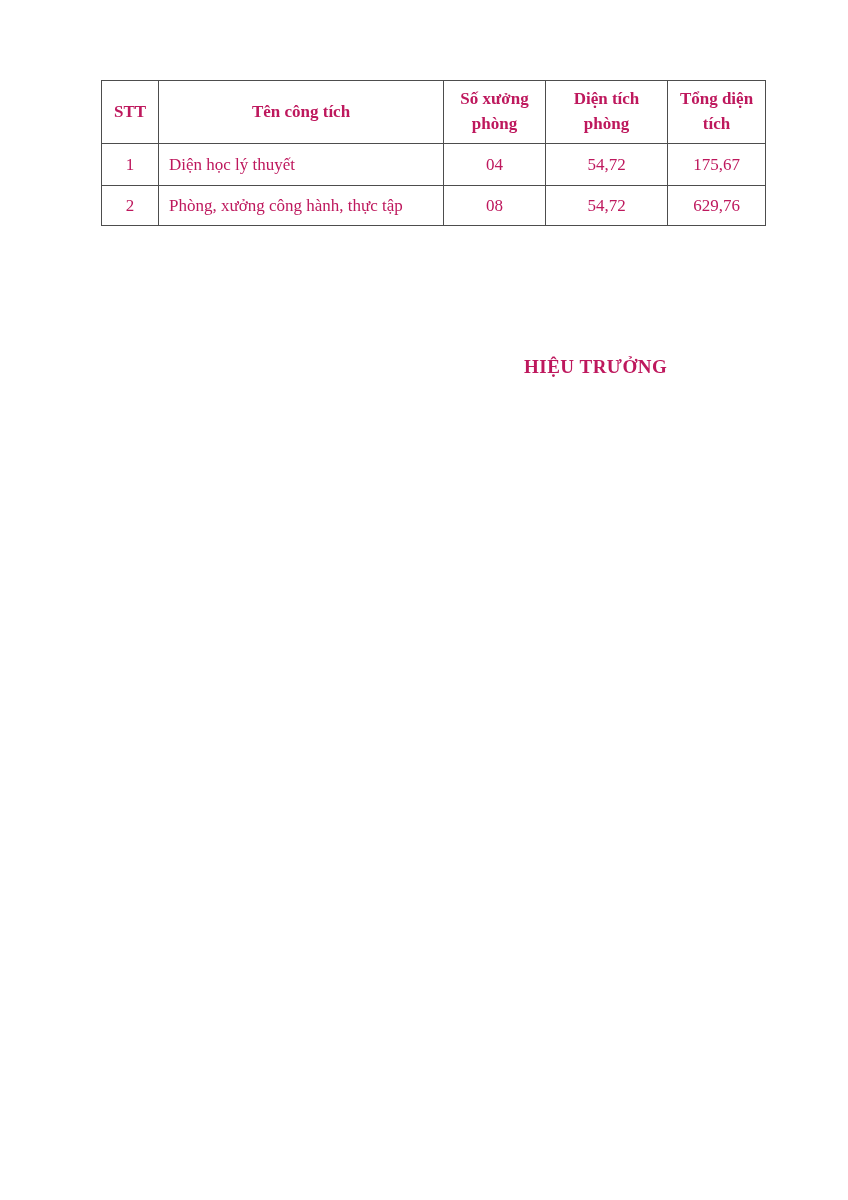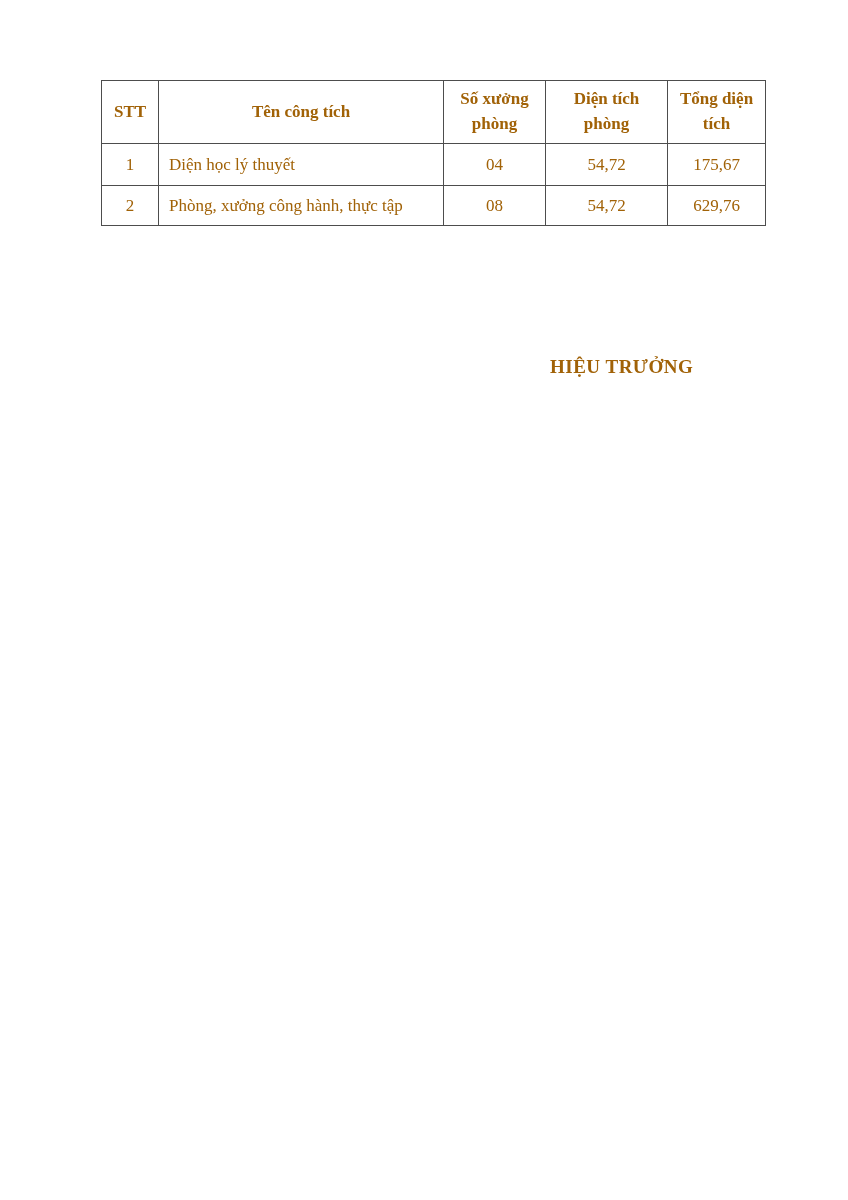--- a/index.html
+++ b/index.html
@@ -5,21 +5,21 @@
   html, body {
     margin: 0;
     padding: 0;
     background: #ffffff;
   }
   .page {
     position: relative;
     width: 848px;
     height: 1200px;
     background: #ffffff;
-    color: #a16207;
+    color: #be185d;
     font-family: "Liberation Serif", "DejaVu Serif", serif;
     overflow: hidden;
   }
   table.doc-table {
     position: absolute;
     left: 101px;
     top: 80px;
     width: 664px;
     border-collapse: collapse;
     table-layout: fixed;
@@ -43,21 +43,21 @@
   tr.row-data1  { height: 42px; }
   tr.row-data2  { height: 40px; }
   tr.row-total  { height: 38px; }
 
   .c-center { text-align: center; }
   .c-left   { text-align: left; padding-left: 11px; }
   .bold     { font-weight: bold; }
 
   .signature {
     position: absolute;
-    left: 550px;
+    left: 524px;
     top: 356px;
     font-weight: bold;
     font-size: 19px;
     letter-spacing: 0.5px;
     white-space: nowrap;
     font-family: Liberation Serif, serif;
   }
 </style>
 </head>
 <body>

